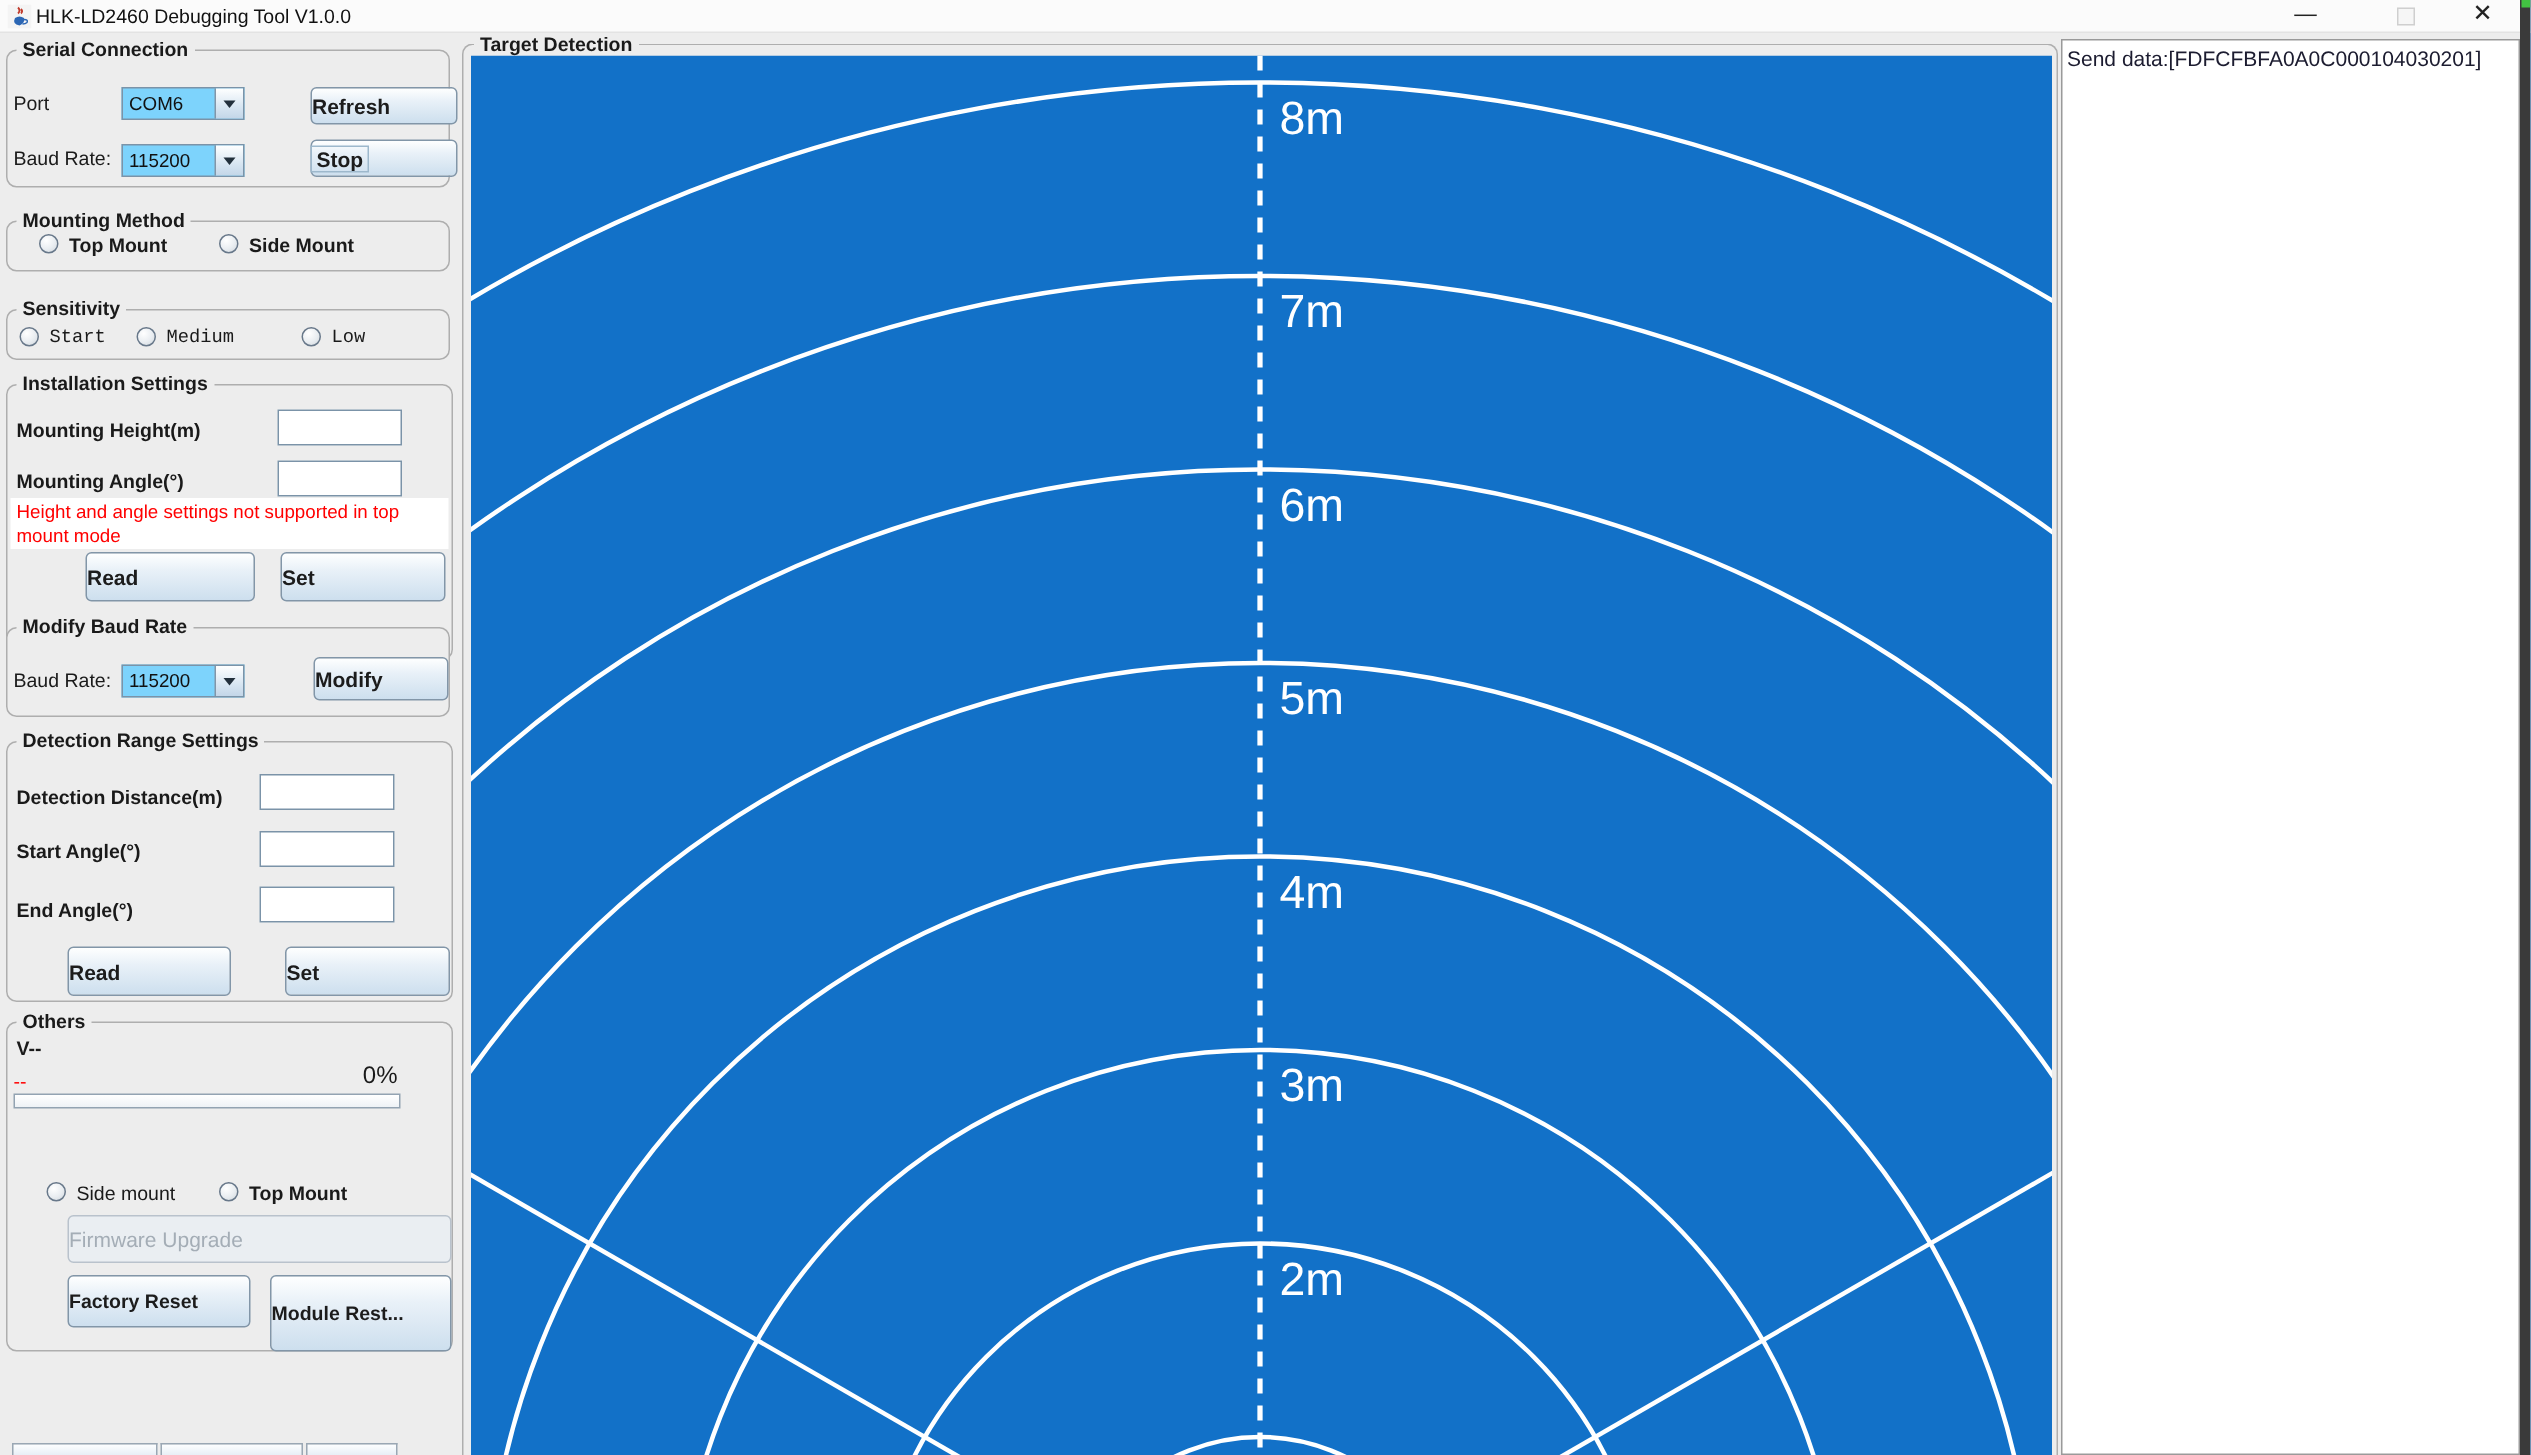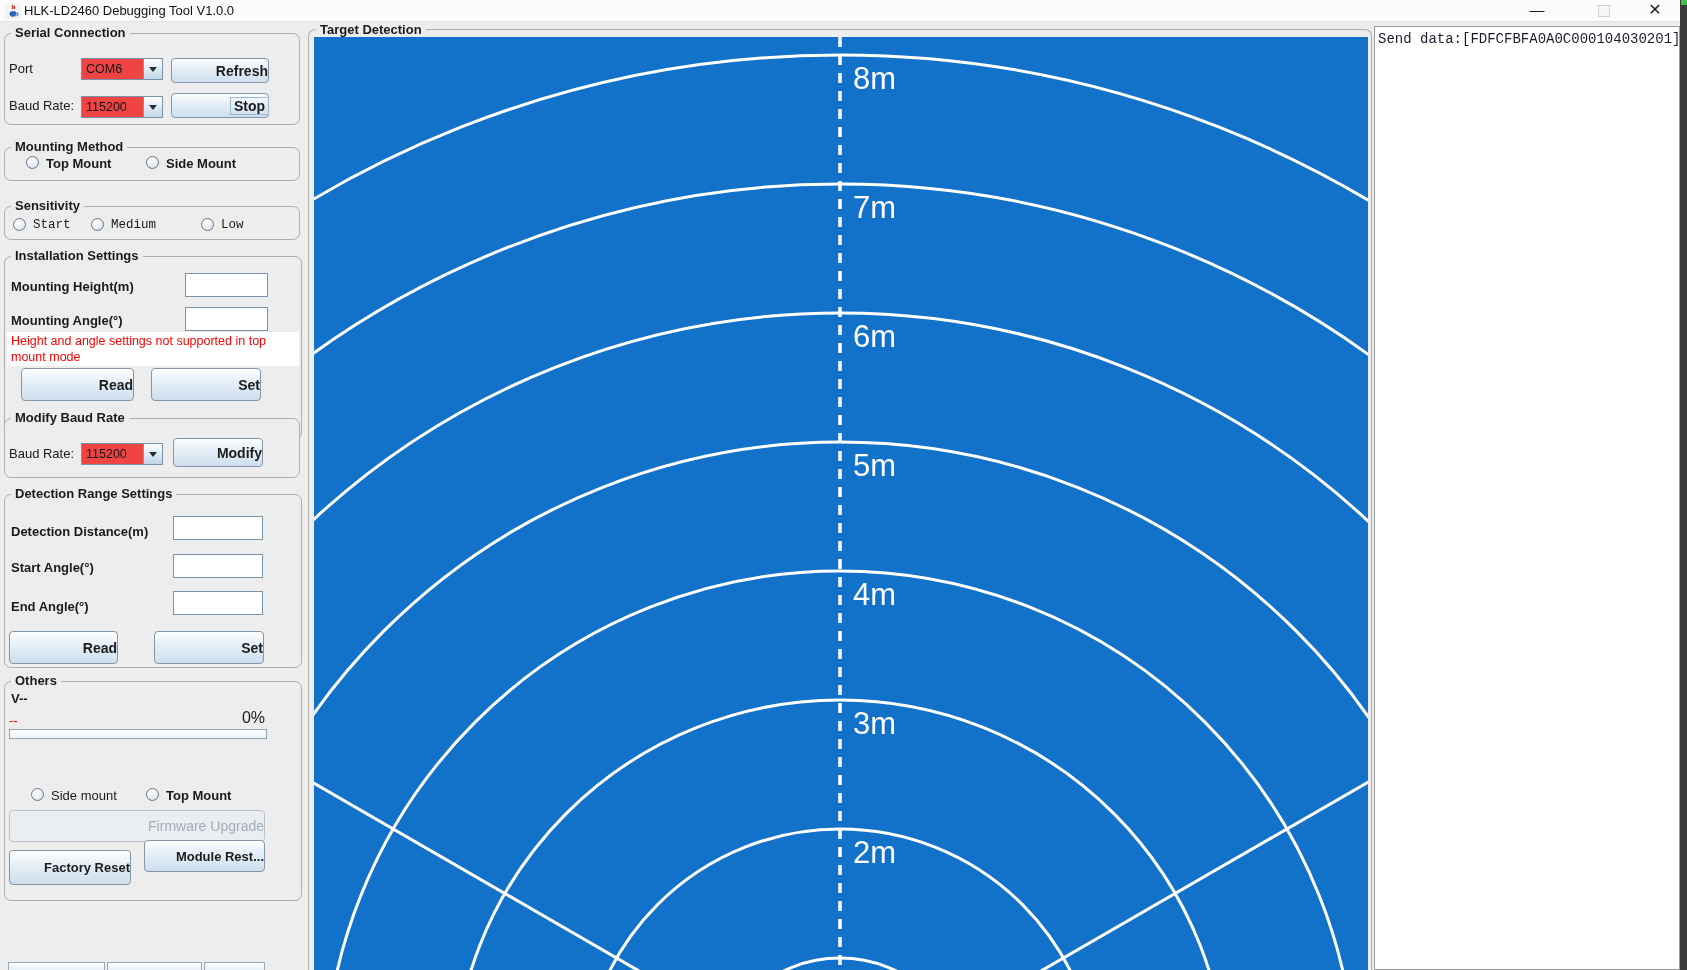--- a/index.html
+++ b/index.html
@@ -18,29 +18,29 @@
   .grp { border:1.5px solid #aeaeae; border-radius:7px; background:#ededed; }
   .gt  { position:absolute; top:-9px; left:6px; background:#ededed; padding:0 4px; font-size:13px; font-weight:bold; color:#1a1a1a; white-space:nowrap; }
 
   .lbl  { font-size:13px; color:#1a1a1a; white-space:nowrap; }
   .lblb { font-size:13px; font-weight:bold; color:#1a1a1a; white-space:nowrap; }
 
   
   .btn { background:linear-gradient(#feffff 0%, #e9f1f8 35%, #cddfee 100%);
          border:1px solid #8296a8; border-radius:4px; font-family:"Liberation Sans",sans-serif;
          font-size:14px; font-weight:bold; color:#1c1c1c; text-align:center; cursor:default;
-         display:flex; align-items:center; justify-content:flex-end; }
+         display:flex; align-items:center; justify-content:flex-start;margin-left:36px; }
   .btn.focusring span { outline:1px solid #9db8cc; padding:0 3px; }
   .btn.disabled { background:#eaeef2; border:1px solid #b9c2cc; color:#a4adb6; font-weight:normal; }
 
   
   .tf { background:#fff; border:1px solid #7b93a8; }
 
   
-  .combo { background:#ef4444; border:1px solid #7b93a8; display:flex; }
+  .combo { background:#7dd3fc; border:1px solid #7b93a8; display:flex; }
   .combo .cval { flex:1; font-size:12.5px; color:#111; padding:3px 0 0 4px; overflow:hidden; }
   .combo .carrow { width:19px; border-left:1px solid #8296a8;
          background:linear-gradient(#feffff, #d8e6f2 60%, #c3d6e8); position:relative; }
   .combo .carrow:before { content:""; position:absolute; left:5px; top:8px;
          border-left:4.5px solid transparent; border-right:4.5px solid transparent; border-top:5px solid #22303c; }
 
   
   .radio { width:13px; height:13px; border-radius:50%; border:1px solid #68788a;
            background:radial-gradient(circle at 35% 30%, #ffffff 0%, #e9edf1 55%, #cfd6dc 100%); }
   .rlabel { font-size:13px; font-weight:bold; color:#1a1a1a; white-space:nowrap; }
@@ -52,21 +52,21 @@
   .pbar { border:1px solid #93a3b2; background:linear-gradient(#ffffff,#eef2f6); }
 
   
   #radar-border { left:308px; top:29px; width:1064px; height:941px; border:1.5px solid #aeaeae; border-radius:7px 7px 0 0; border-bottom:none; }
   #radar-title { left:316px; top:22px; background:#ededed; padding:0 4px; font-size:13px; font-weight:bold; color:#1a1a1a; }
   #radar-wrap { left:314px; top:37px; width:1054px; height:933px; }
   #radar-wrap svg { display:block; width:100%; height:100%; }
 
   
   #log { left:1374px; top:26px; width:306px; height:944px; background:#ffffff; border:1px solid #9a9a9a; overflow:hidden; }
-  #log .logtext { font-family:Liberation Mono, monospace; font-size:14px; color:#1c1c30; white-space:pre; padding:4px 0 0 3px; }
+  #log .logtext { font-family:Liberation Sans, sans-serif; font-size:14px; color:#1c1c30; white-space:pre; padding:4px 0 0 3px; }
 
   #edge-strip { left:1680px; top:0; width:7px; height:970px; background:#3a3a3a; }
   #edge-green { left:1681px; top:0; width:6px; height:5px; background:#42c342; }
 
   .sliver { border:1px solid #9aa7b4; border-bottom:none; background:linear-gradient(#fdfeff,#e8eff6); }
 </style>
 </head>
 <body>
 
 <div id="titlebar" class="abs">
@@ -175,21 +175,21 @@
   <div class="radio abs" style="left:26px;top:106px"></div>
   <div class="rlabel plain abs" style="left:46px;top:106px">Side mount</div>
   <div class="radio abs" style="left:141px;top:106px"></div>
   <div class="rlabel plain abs" style="left:161px;top:106px;font-weight:bold">Top Mount</div>
   <div class="btn disabled abs" style="left:4px;top:128px;width:256px;height:32px;font-size:14px">
       <span>Firmware Upgrade</span>
     </div>
   <div class="btn abs" style="left:4px;top:168px;width:122px;height:35px;font-size:13px">
       <span>Factory Reset</span>
     </div>
-  <div class="btn abs" style="left:139px;top:158px;width:121px;height:32px;font-size:13px">
+  <div class="btn abs" style="left:139px;top:168px;width:121px;height:51px;font-size:13px">
       <span>Module Rest...</span>
     </div>
 </div>
 
 <div class="sliver abs" style="left:8px;top:962px;width:97px;height:8px"></div>
 <div class="sliver abs" style="left:107px;top:962px;width:95px;height:8px"></div>
 <div class="sliver abs" style="left:204px;top:962px;width:61px;height:8px"></div>
 
 <div id="radar-border" class="abs"></div>
 <div id="radar-title" class="abs">Target Detection</div>

